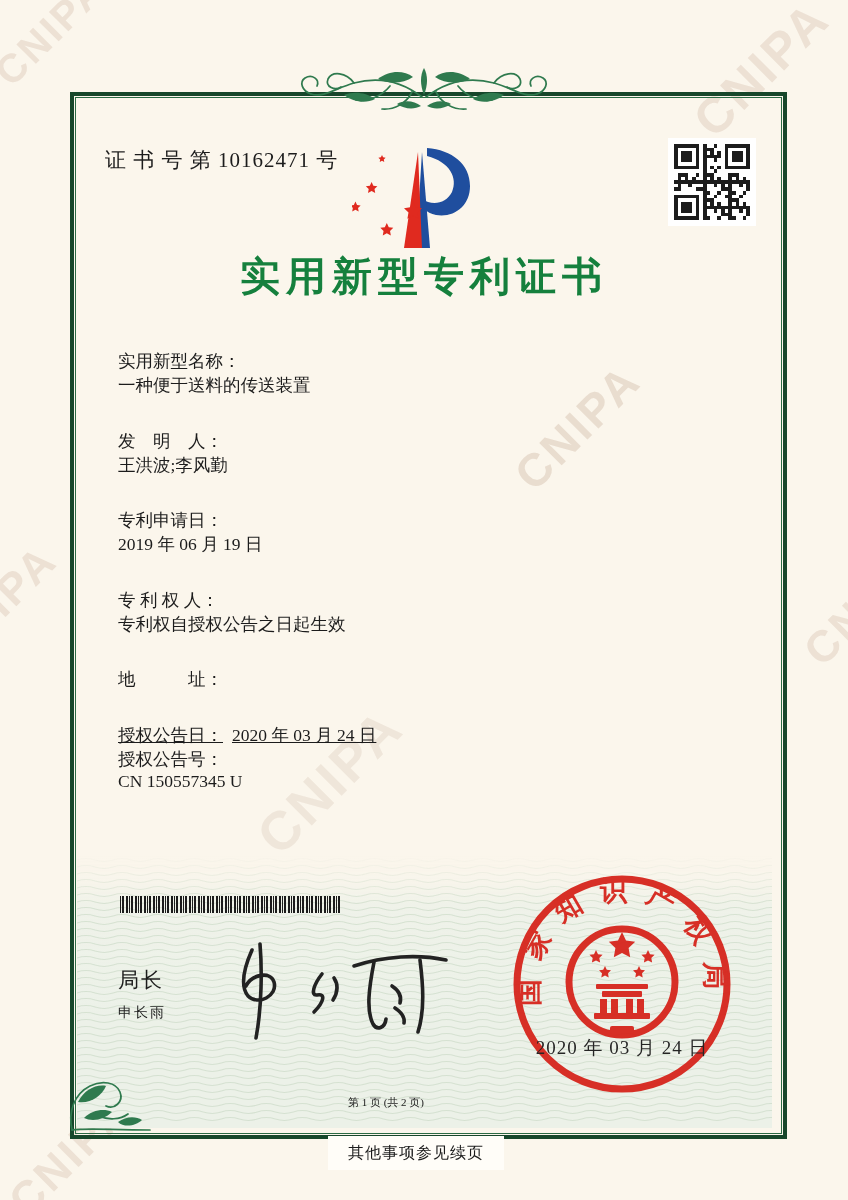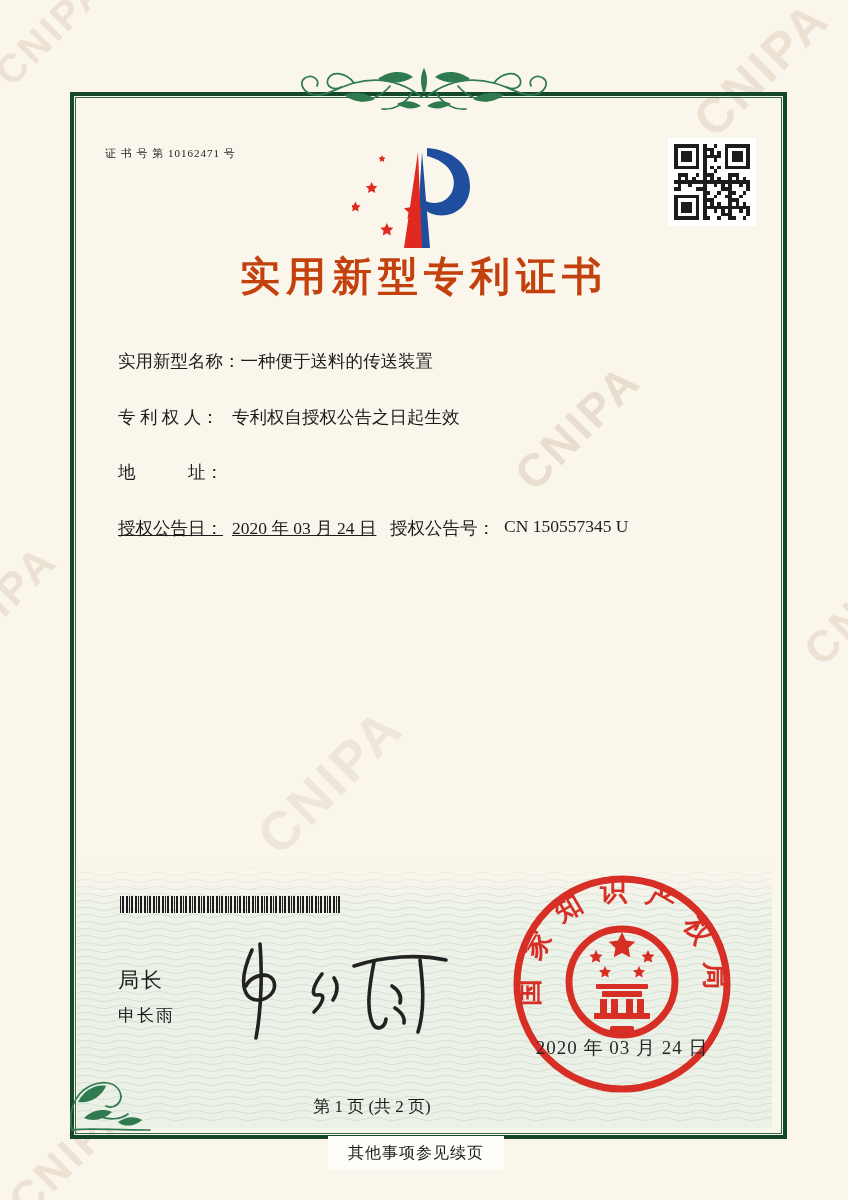--- a/index.html
+++ b/index.html
@@ -13,38 +13,38 @@
   .frame{position:absolute;left:70px;top:92px;width:709px;height:1039px;
          border:4px solid #17472b;z-index:2;pointer-events:none;}
   .frame::after{content:'';position:absolute;inset:1px;border:1px solid #2b6a44;}
   
   .wave-zone{position:absolute;left:77px;top:854px;width:695px;height:274px;z-index:1;
      background:linear-gradient(180deg,rgba(236,241,232,0) 0%,rgba(236,241,232,.85) 20%,#ecf1e8 60%);
      -webkit-mask-image:linear-gradient(180deg,transparent,#000 18%);
      mask-image:linear-gradient(180deg,transparent,#000 18%);}
   .wave-zone svg{display:block;width:100%;height:100%;}
   .abs{position:absolute;z-index:3;}
-  .certno{left:105px;top:146px;font-size:11px;letter-spacing:1px;}
+  .certno{left:105px;top:146px;font-size:21px;letter-spacing:1px;}
   .logo{left:352px;top:144px;}
   .qr{left:668px;top:138px;background:#fff;padding:6px;line-height:0;}
   .title{left:0;top:249px;width:848px;text-align:center;font-size:40px;font-weight:700;
-         letter-spacing:6px;color:#c2410c;}
+         letter-spacing:6px;color:#15803d;}
   .fields{left:118px;top:349px;width:620px;}
-  .frow{display:flex;margin-bottom:31.5px;font-size:17.5px;}
+  .frow{display:flex;margin-bottom:31.5px;font-size:17.5px;flex-direction:column;}
   .flabel{white-space:pre;min-width:114px;}
   .fvalue{white-space:pre-wrap;}
   .pairw{width:272px;display:flex;text-decoration:underline;}
   .paras{left:118px;top:700px;width:616px;font-size:15.6px;line-height:27px;text-align:justify;}
   .paras p{margin:0;text-indent:2em;}
   .barcode{left:120px;top:896px;line-height:0;}
   .sig-title{left:118px;top:966px;font-size:21px;letter-spacing:2px;z-index:3;}
-  .sig-name{left:118px;top:1004px;font-size:17px;letter-spacing:2px;z-index:3;}
+  .sig-name{left:118px;top:1004px;font-size:14px;letter-spacing:2px;z-index:3;}
   .signature{left:222px;top:938px;z-index:3;}
   .seal{left:508px;top:870px;z-index:4;opacity:.95;}
-  .pageinfo{left:2px;top:1095px;width:740px;text-align:center;font-size:17px;z-index:3;}
+  .pageinfo{left:16px;top:1095px;width:740px;text-align:center;font-size:11px;z-index:3;}
   .note{left:328px;top:1136px;width:176px;height:34px;background:#fffdf8;z-index:3;
         display:flex;align-items:center;justify-content:center;font-size:16px;letter-spacing:1px;}
   .orn-top{left:294px;top:64px;z-index:3;}
   .orn-corner{left:58px;top:1072px;z-index:3;}
 </style>
 </head>
 <body>
 
 <div class="page">
 
@@ -295,20 +295,28 @@
   </div>
 
   <div class="abs title">实用新型专利证书</div>
 
   <div class="abs fields">
     <div class="frow">
       <span class="flabel">实用新型名称：</span>
       <span class="fvalue">一种便于送料的传送装置</span>
     </div>
     <div class="frow">
+      <span class="flabel">发　明　人：</span>
+      <span class="fvalue">王洪波;李风勤</span>
+    </div>
+    <div class="frow">
+      <span class="flabel">专利申请日：</span>
+      <span class="fvalue">2019 年 06 月 19 日</span>
+    </div>
+    <div class="frow">
       <span class="flabel">专 利 权 人：</span>
       <span class="fvalue">专利权自授权公告之日起生效</span>
     </div>
     <div class="frow">
       <span class="flabel">地　　　址：</span>
     </div>
     <div class="frow">
       <span class="pairw">
         <span class="flabel">授权公告日：</span>
         <span class="fvalue">2020 年 03 月 24 日</span>

